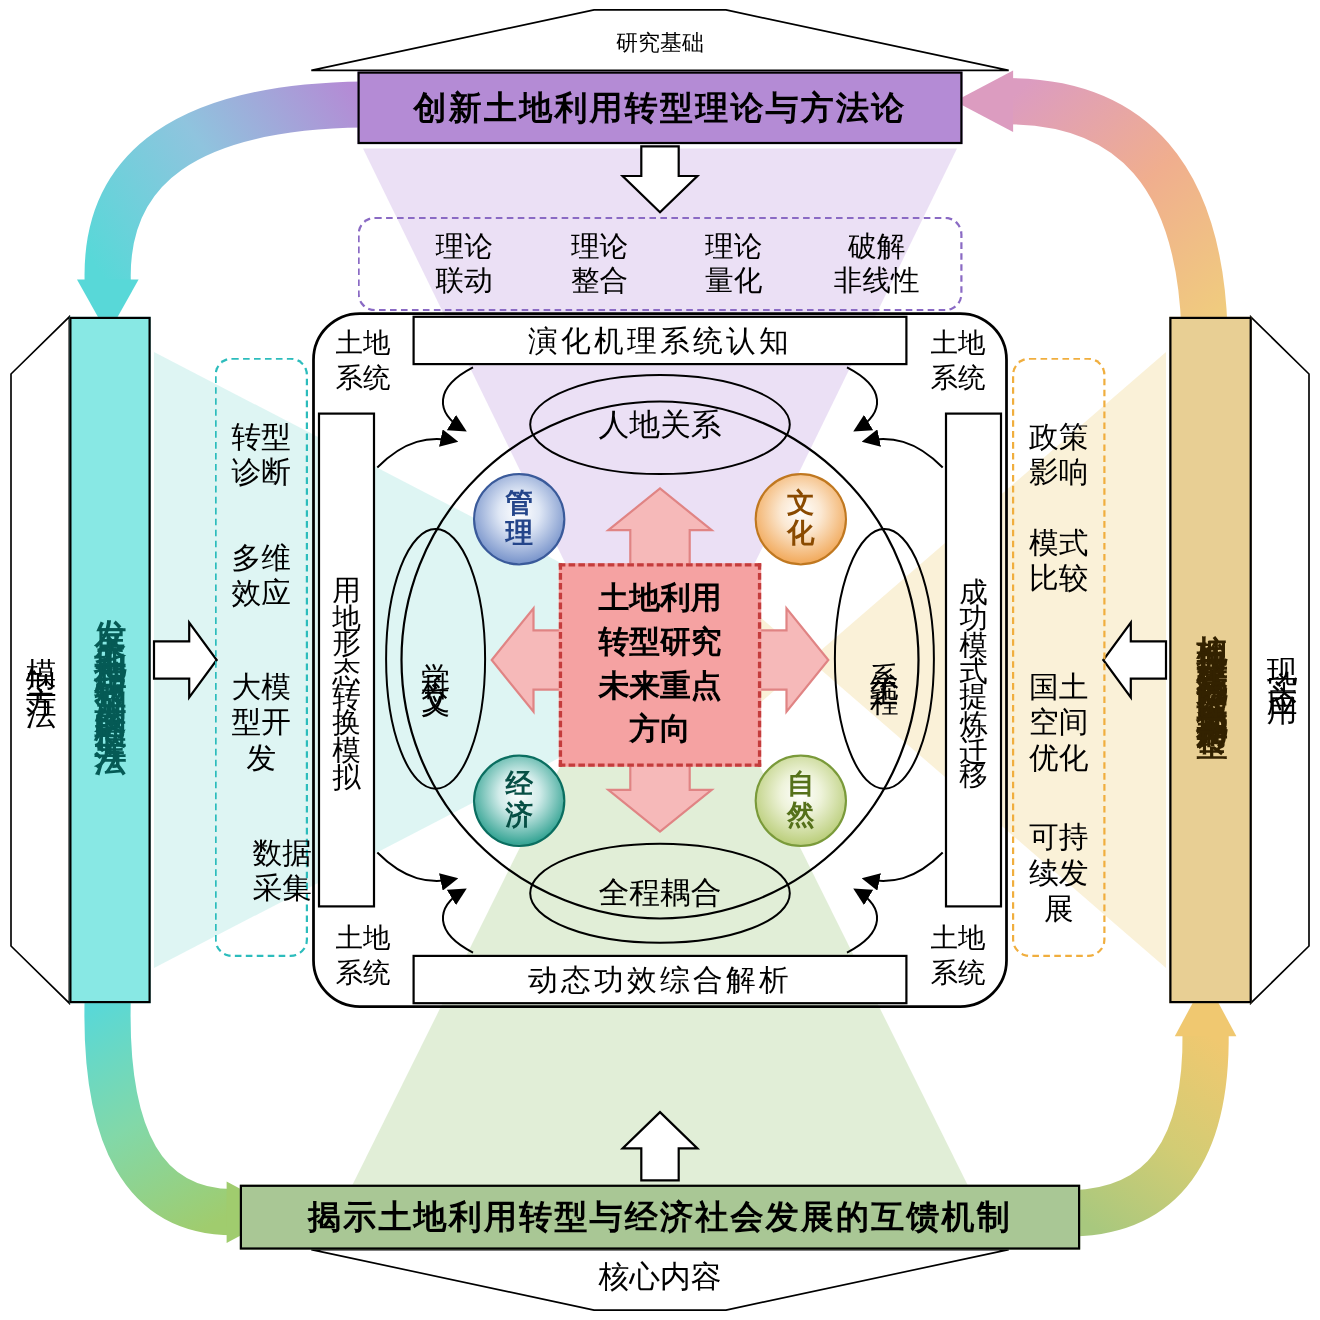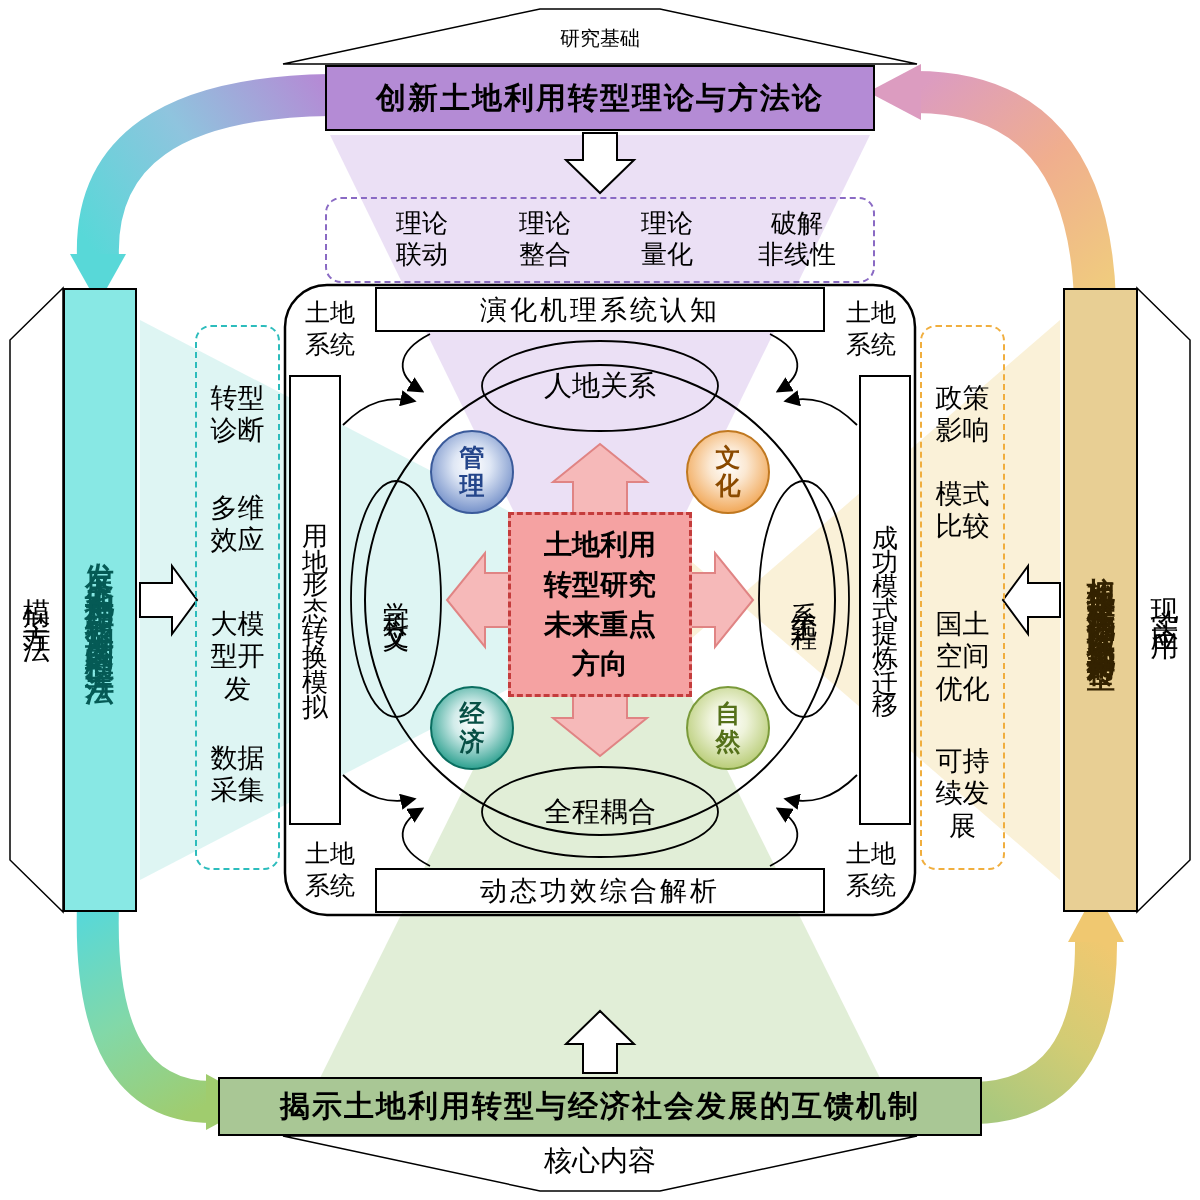--- a/index.html
+++ b/index.html
@@ -178,21 +178,21 @@
       <span class="vtext" style="font-size:28px;letter-spacing:12px;">模型方法</span>
     </div>
   <div class="abs ctr solidbox" style="left:63px;top:288px;width:74px;height:624px;background:#88e8e4;">
       <span class="vtext" style="font-size:29px;font-weight:bold;letter-spacing:8px;color:#055a55;">发展土地利用转型测度的模型方法</span>
     </div>
 
   <div class="abs dashedbox" style="left:195px;top:325px;width:85px;height:545px;border-color:#2cbcbc;">
     <div class="itemv" style="top:87px;">转型诊断</div>
     <div class="itemv" style="top:197px;">多维效应</div>
     <div class="itemv" style="top:330px;">大模型开发</div>
-    <div class="itemv" style="top:447px;">数据采集</div>
+    <div class="itemv" style="top:465px;margin-left:19px;">数据采集</div>
   </div>
 
   <div class="abs ctr" style="left:1144px;top:500px;width:40px;height:200px;">
       <span class="vtext" style="font-size:28px;letter-spacing:12px;">现实应用</span>
     </div>
   <div class="abs ctr solidbox" style="left:1063px;top:288px;width:75px;height:624px;background:#e8cf94;">
       <span class="vtext" style="font-size:28px;font-weight:bold;letter-spacing:5px;color:#332200;">梳理典型模式优化调控区域土地利用转型</span>
     </div>
 
   <div class="abs dashedbox" style="left:920px;top:325px;width:85px;height:545px;border-color:#f0ae3e;">

